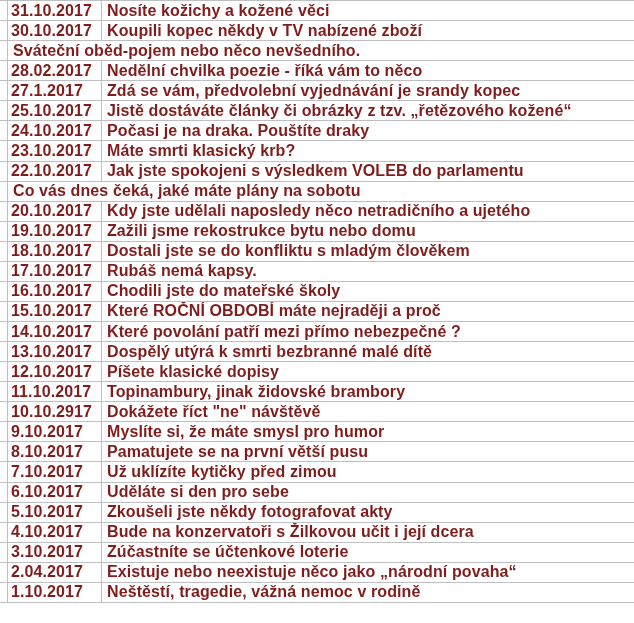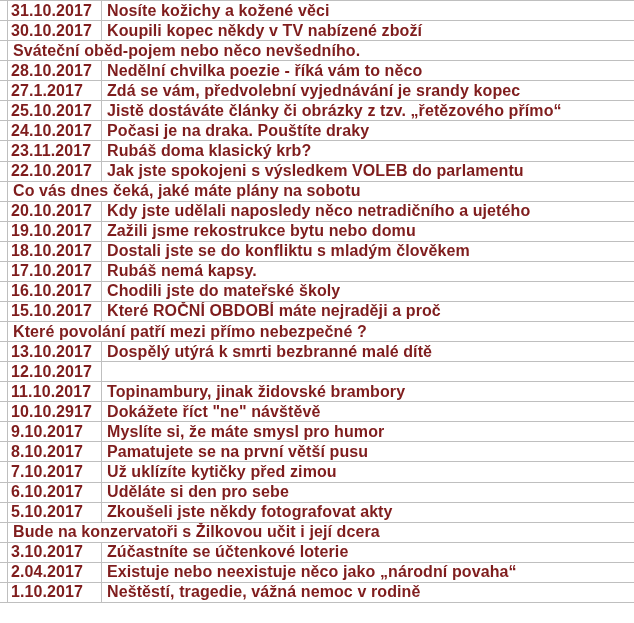--- a/index.html
+++ b/index.html
@@ -66,47 +66,47 @@
     <div class="cell topic">Koupili kopec někdy v TV nabízené zboží</div>
   </div>
 
   <div class="row">
     <div class="cell gutter"></div>
     <div class="cell topic">Sváteční oběd-pojem nebo něco nevšedního.</div>
   </div>
 
   <div class="row">
     <div class="cell gutter"></div>
-    <div class="cell date">28.10.2017</div>
+    <div class="cell date">28.02.2017</div>
     <div class="cell topic">Nedělní chvilka poezie - říká vám to něco</div>
   </div>
 
   <div class="row">
     <div class="cell gutter"></div>
     <div class="cell date">27.1.2017</div>
     <div class="cell topic">Zdá se vám, předvolební vyjednávání je srandy kopec</div>
   </div>
 
 
   <div class="row">
     <div class="cell gutter"></div>
     <div class="cell date">25.10.2017</div>
-    <div class="cell topic">Jistě dostáváte články či obrázky z tzv. „řetězového přímo“</div>
+    <div class="cell topic">Jistě dostáváte články či obrázky z tzv. „řetězového kožené“</div>
   </div>
 
   <div class="row">
     <div class="cell gutter"></div>
     <div class="cell date">24.10.2017</div>
     <div class="cell topic">Počasi je na draka. Pouštíte draky</div>
   </div>
 
   <div class="row">
     <div class="cell gutter"></div>
-    <div class="cell date">23.11.2017</div>
-    <div class="cell topic">Rubáš doma klasický krb?</div>
+    <div class="cell date">23.10.2017</div>
+    <div class="cell topic">Máte smrti klasický krb?</div>
   </div>
 
   <div class="row">
     <div class="cell gutter"></div>
     <div class="cell date">22.10.2017</div>
     <div class="cell topic">Jak jste spokojeni s výsledkem VOLEB do parlamentu</div>
   </div>
 
   <div class="row">
     <div class="cell gutter"></div>
@@ -144,32 +144,34 @@
   </div>
 
   <div class="row">
     <div class="cell gutter"></div>
     <div class="cell date">15.10.2017</div>
     <div class="cell topic">Které ROČNÍ OBDOBÍ máte nejraději a proč</div>
   </div>
 
   <div class="row">
     <div class="cell gutter"></div>
+    <div class="cell date">14.10.2017</div>
     <div class="cell topic">Které povolání patří mezi přímo nebezpečné ?</div>
   </div>
 
   <div class="row">
     <div class="cell gutter"></div>
     <div class="cell date">13.10.2017</div>
     <div class="cell topic">Dospělý utýrá k smrti bezbranné malé dítě</div>
   </div>
 
   <div class="row">
     <div class="cell gutter"></div>
     <div class="cell date">12.10.2017</div>
+    <div class="cell topic">Píšete klasické dopisy</div>
   </div>
 
   <div class="row">
     <div class="cell gutter"></div>
     <div class="cell date">11.10.2017</div>
     <div class="cell topic">Topinambury, jinak židovské brambory</div>
   </div>
 
   <div class="row">
     <div class="cell gutter"></div>
@@ -202,20 +204,21 @@
   </div>
 
   <div class="row">
     <div class="cell gutter"></div>
     <div class="cell date">5.10.2017</div>
     <div class="cell topic">Zkoušeli jste někdy fotografovat akty</div>
   </div>
 
   <div class="row">
     <div class="cell gutter"></div>
+    <div class="cell date">4.10.2017</div>
     <div class="cell topic">Bude na konzervatoři s Žilkovou učit i její dcera</div>
   </div>
 
   <div class="row">
     <div class="cell gutter"></div>
     <div class="cell date">3.10.2017</div>
     <div class="cell topic">Zúčastníte se účtenkové loterie</div>
   </div>
 
   <div class="row">

